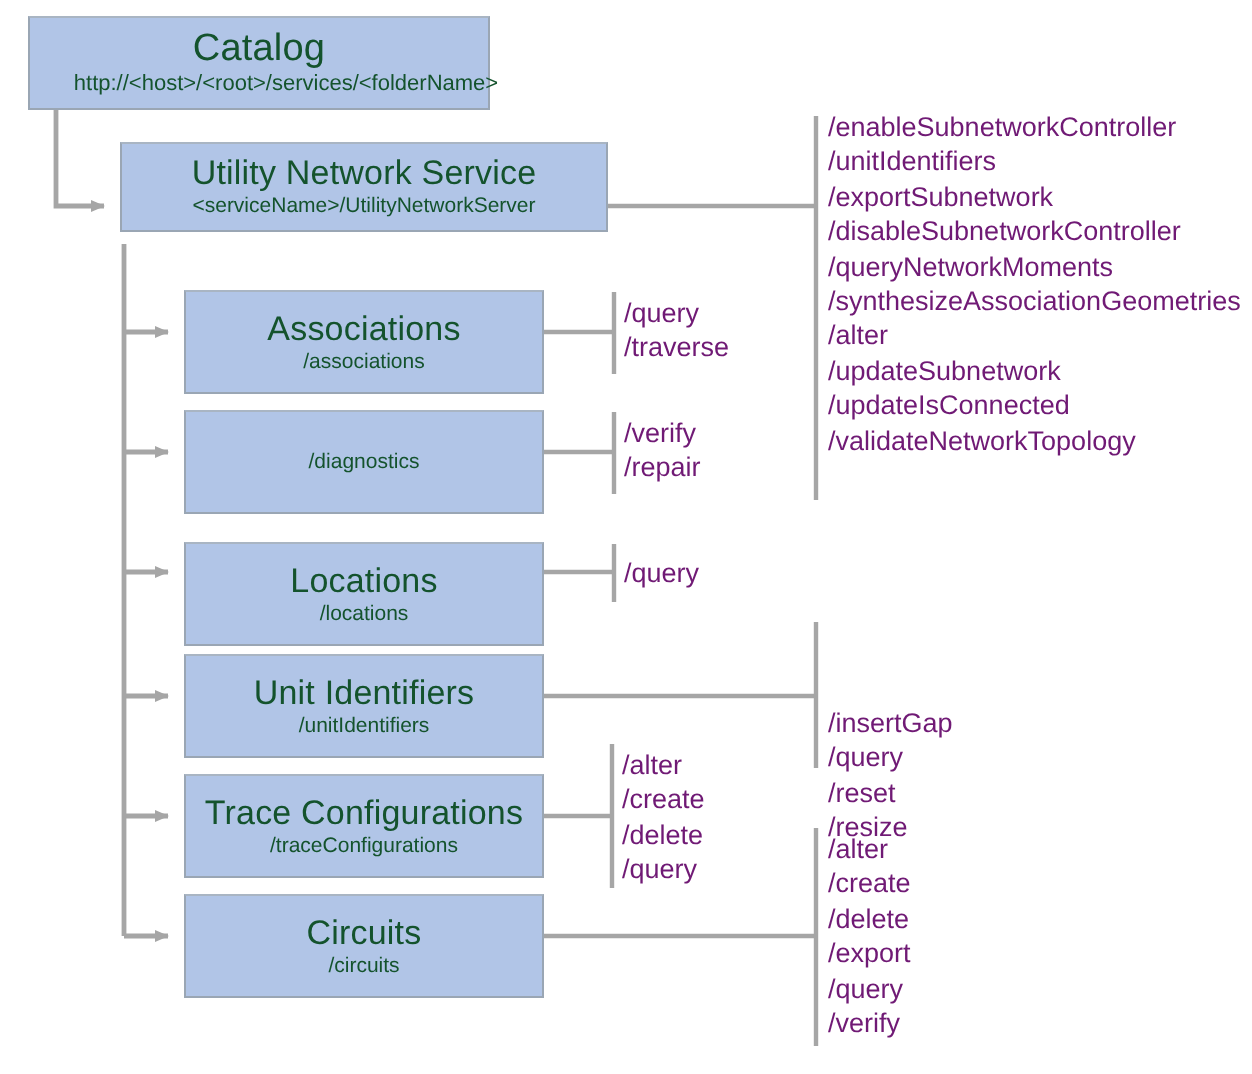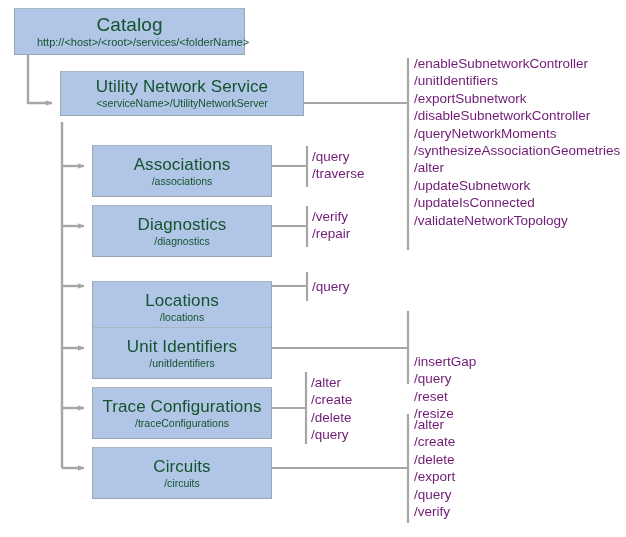--- a/index.html
+++ b/index.html
@@ -132,24 +132,23 @@
   <div class="node" id="node-uns">
     <div class="title">Utility Network Service</div>
     <div class="sub">&lt;serviceName&gt;/UtilityNetworkServer</div>
   </div>
 
   <div class="node child-node" style="top:145px">
     <div class="title">Associations</div>
     <div class="sub">/associations</div>
   </div>
   <div class="node child-node" style="top:205px">
-    <div class="title">Diagnostics</div>
     <div class="sub">/diagnostics</div>
   </div>
-  <div class="node child-node" style="top:281px">
+  <div class="node child-node" style="top:271px">
     <div class="title">Locations</div>
     <div class="sub">/locations</div>
   </div>
   <div class="node child-node" style="top:327px">
     <div class="title">Unit Identifiers</div>
     <div class="sub">/unitIdentifiers</div>
   </div>
   <div class="node child-node" style="top:387px">
     <div class="title">Trace Configurations</div>
     <div class="sub">/traceConfigurations</div>

